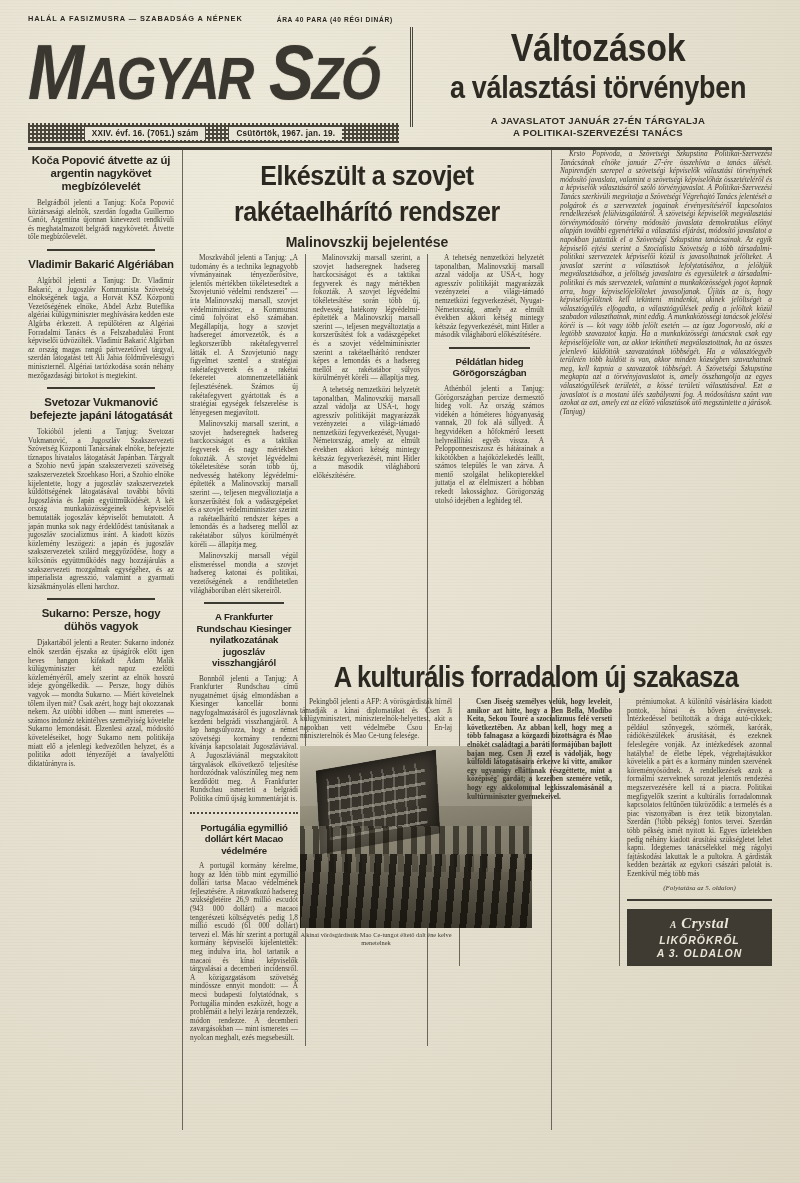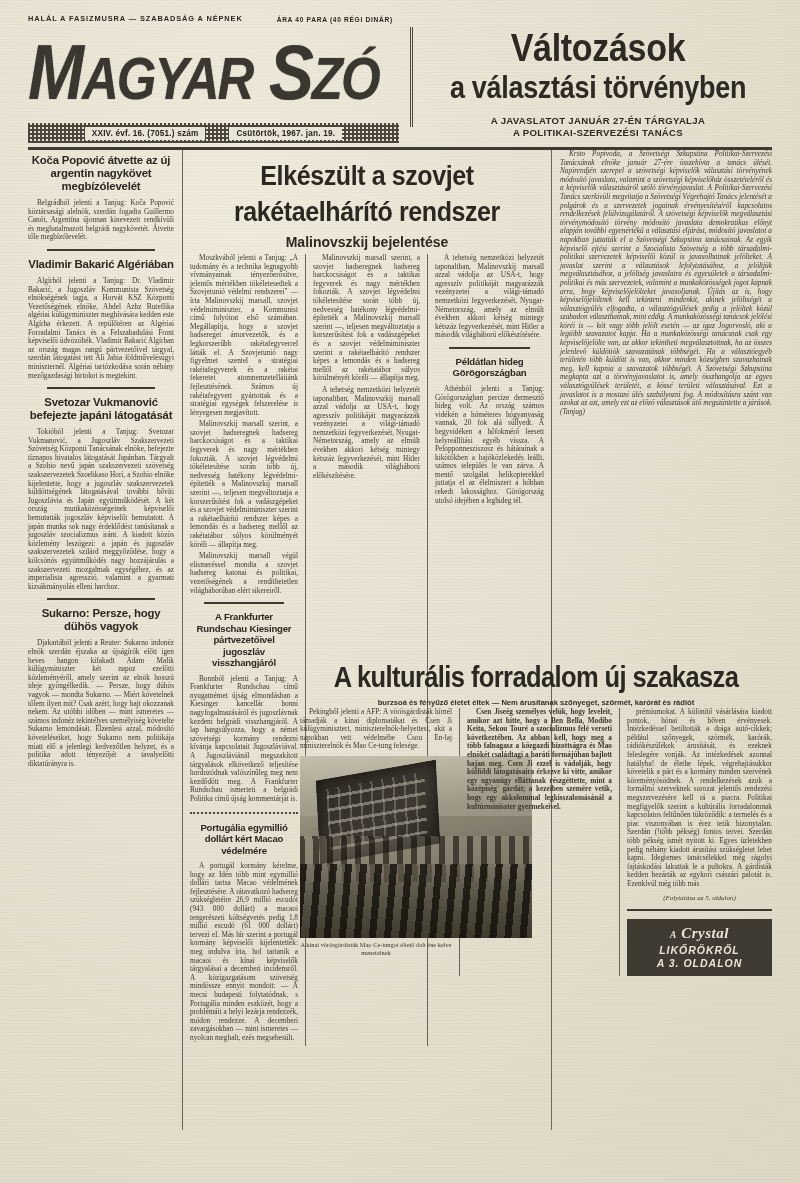--- a/index.html
+++ b/index.html
@@ -243,21 +243,21 @@
         <div class="col" style="width:122px;padding:0 7px;">
           <p class="t">Moszkvából jelenti a Tanjug:
 „A tudomány és a technika legnagyobb vívmányainak tényezőerősítve, jelentős mértékben tökéletesedtek a Szovjetunió védelmi rendszerei" — írta Malinovszkij marsall, szovjet védelmiminiszter, a Kommunist című folyóirat első számában. Megállapítja, hogy a szovjet hadsereget ámorvezetők, és a legkorszerűbb rakétafegyverrel látták el. A Szovjetunió nagy figyelmet szentel a stratégiai rakétafegyverek és a rakétai fekeretet atomnemzetellátiánk fejlesztésének. Számos új rakétafegyvert gyártottak és a stratégiai egységek felszerelése is lényegesen megjavított.</p>
           <p class="t">Malinovszkij marsall szerint, a szovjet hadseregnek hadsereg harckocsiságot és a taktikai fegyverek és nagy mértékben fokozták. A szovjet légvédelmi tökéletesítése során több új, nedvesség hatékony légvédelmi-építették a Malinovszkij marsall szerint —, teljesen megváltoztatja a korszerűsítést fok a vadászgépeket és a szovjet védelmiminiszter szerint a rakétaelhárító rendszer képes a lemondás és a hadsereg mellől az rakétatábor súlyos körülményét köréli — állapítja meg.</p>
           <p class="t">Malinovszkij marsall végül elismeréssel mondta a szovjet hadsereg katonai és politikai, vezetőségének a rendíthetetlen világháborúban elért sikereiről.</p>
           <div class="hr-short"></div>
           <div>
             <div class="hl sm">
               <div>A Frankfurter</div>
               <div>Rundschau Kiesinger</div>
-              <div>pártvezetőivel</div>
+              <div>nyilatkozatának</div>
               <div>jugoszláv visszhangjáról</div>
             </div>
             <p class="t">Bonnból jelenti a Tanjug:
 A Frankfurter Rundschau című nyugatnémet újság elmondásban a Kiesinger kancellár bonni nagyfogalmazásáról és jugoszlávnak kezdeni belgrádi visszhangjáról. A lap hangsúlyozza, hogy a német szövetségi kormány rendezni kívánja kapcsolatait Jugoszláviával. A Jugoszláviánál megszakított tárgyalások elkövetkező teljesítése hordozódnak valószínűleg meg nem kezdődött meg.
 A Frankfurter Rundschau ismerteti a belgrádi Politika című újság kommentárját is.</p>
           </div>
           <div class="dots"></div>
           <div>
             <div class="hl sm">
               <div>Portugália egymillió</div>
@@ -303,21 +303,20 @@
 
 A Szövetségi Szkupstina megkapta azt a törvényjavaslatot is, amely összhangolja az egyes választógyűlések területét, a kössé területi választásával. Ezt a javaslatot is a mostani ülés szabályozni fog.
 
 A módosításra szánt van azokat az azt, amely ezt az előző választások ütő megszüntette a járások. (Tanjug)</p>
     </div>
   </div>
 
   <div class="cr-wrap">
     <div class="cr-head">A kulturális forradalom új szakasza</div>
     <div class="cr-sub">
-      <div>burzsoá és fényűző életet éltek — Nem árusítanak szőnyeget, szörmét, karórát és rádiót</div>
     </div>
     <div class="cr-cols">
       <div class="crc crc1">
         <p class="t">Pekingből jelenti a AFP:
 A vörösgárdisták hírnél támadják a kínai diplomatákat és Csen Ji külügyminisztert, miniszterelnök-helyettest, akit a napokban vett védelmébe Csou En-laj miniszterelnök és Mao Ce-tung felesége.</p>
         <div class="photo">
           <div class="sky"></div>
           <div class="flag"></div>
           <div class="crowd2"></div>
           <div class="crowd"></div>

